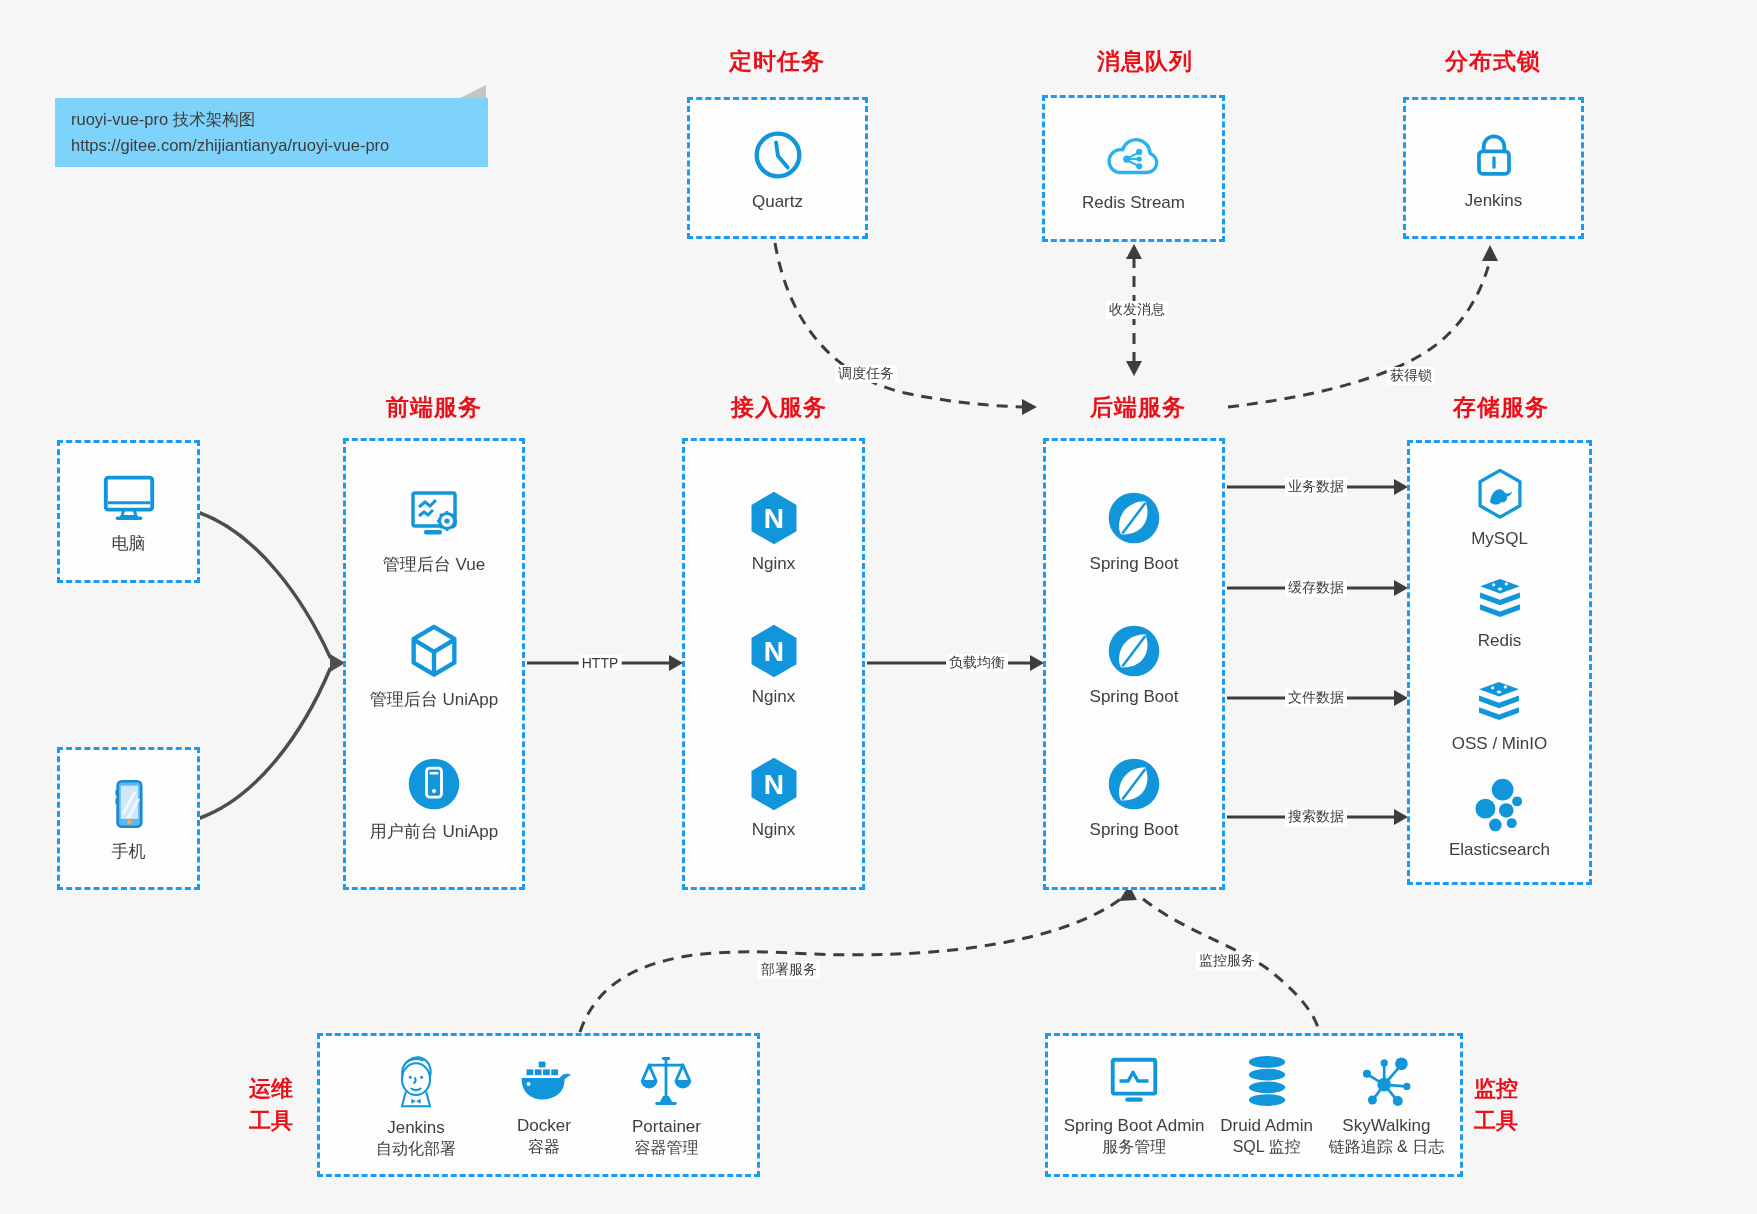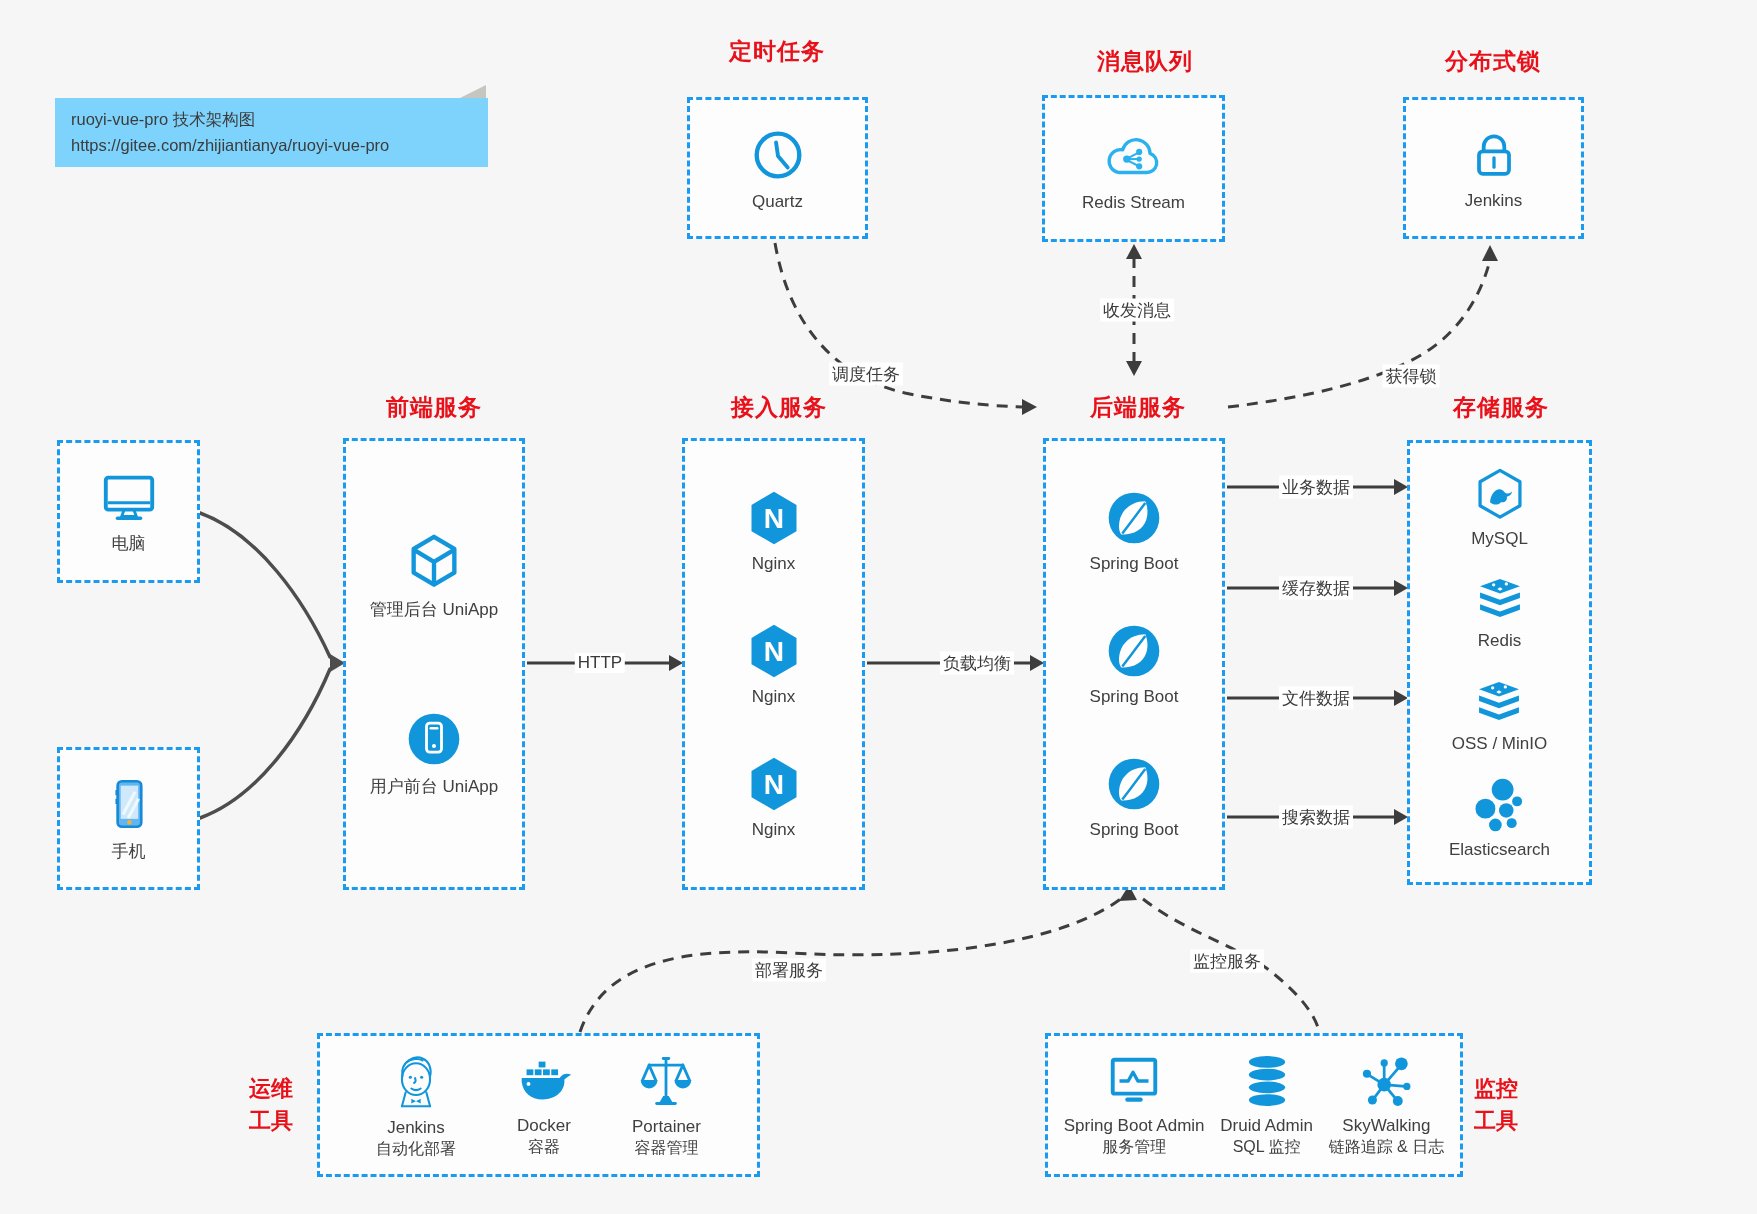--- a/index.html
+++ b/index.html
@@ -25,21 +25,21 @@
         background:#fdfdfd;display:flex;flex-direction:column;
         justify-content:space-evenly;align-items:center;}
   .gbox.row{flex-direction:row;}
   .item{display:flex;flex-direction:column;align-items:center;}
   .ic{display:flex;align-items:center;justify-content:center;}
   .ic svg{display:block;}
   .lbl{margin-top:6px;font-size:17px;color:var(--ink);white-space:nowrap;}
   .sub{font-size:16px;color:var(--ink);white-space:nowrap;line-height:1.35;}
 
   .edge-label{position:absolute;transform:translate(-50%,-50%);background:#fff;
-        padding:0 3px;font-size:17px;color:#3a3a3a;white-space:nowrap;}
+        padding:0 3px;font-size:14px;color:#3a3a3a;white-space:nowrap;}
 </style>
 </head>
 <body>
 
 <div class="canvas">
 
   <svg class="wires" width="1757" height="1214" viewBox="0 0 1757 1214">
     <g fill="none" stroke="#3d3d3d" stroke-width="3">
 
       <path d="M527 663 H669"></path>
@@ -79,21 +79,21 @@
       <polygon points="330,654 345,663 330,672"></polygon>
     </g>
   </svg>
 
   <div class="note">
     <div class="fold"></div>
     <div>ruoyi-vue-pro 技术架构图</div>
     <div>https://gitee.com/zhijiantianya/ruoyi-vue-pro</div>
   </div>
 
-  <div class="col-title" style="left:777px;top:36px">定时任务</div>
+  <div class="col-title" style="left:777px;top:46px">定时任务</div>
   <div class="col-title" style="left:1145px;top:46px">消息队列</div>
   <div class="col-title" style="left:1493px;top:46px">分布式锁</div>
   <div class="col-title" style="left:434px;top:392px">前端服务</div>
   <div class="col-title" style="left:779px;top:392px">接入服务</div>
   <div class="col-title" style="left:1138px;top:392px">后端服务</div>
   <div class="col-title" style="left:1501px;top:392px">存储服务</div>
 
   <div class="side-title" style="left:249px;top:1073px">
     <div>运维</div>
     <div>工具</div>
@@ -174,20 +174,39 @@
           <circle cx="32.5" cy="53" r="2.6" fill="#f2b13c"></circle>
           <rect x="16.5" y="16" width="2.5" height="6" fill="#1789d6"></rect>
           <rect x="16.5" y="26" width="2.5" height="6" fill="#1789d6"></rect>
         </svg>
       </span>
       <div class="lbl">手机</div>
     </div>
   </div>
 
   <div class="gbox" style="left:343px;top:438px;width:182px;height:452px">
+    <div class="item">
+      <span class="ic">
+        <svg width="64" height="62" viewBox="0 0 64 62">
+          <rect x="11" y="8" width="42" height="33" rx="2" fill="none" stroke="#1296db" stroke-width="3.5"></rect>
+          <path d="M17 22 l6-5 5 4 6-6" fill="none" stroke="#1296db" stroke-width="3"></path>
+          <path d="M17 31 l5-4 4 3 5-5" fill="none" stroke="#1296db" stroke-width="3"></path>
+          <g stroke="#1296db" stroke-width="2.6">
+            <line x1="45" y1="26" x2="45" y2="46"></line>
+              <line x1="35" y1="36" x2="55" y2="36"></line>
+            <line x1="38" y1="29" x2="52" y2="43"></line>
+              <line x1="52" y1="29" x2="38" y2="43"></line>
+          </g>
+          <circle cx="45" cy="36" r="7.5" fill="#fdfdfd" stroke="#1296db" stroke-width="3"></circle>
+          <circle cx="45" cy="36" r="2.6" fill="#1296db"></circle>
+          <rect x="22" y="45" width="18" height="4.5" rx="2" fill="#1296db"></rect>
+        </svg>
+      </span>
+      <div class="lbl">管理后台 Vue</div>
+    </div>
     <div class="item">
       <span class="ic">
         <svg width="62" height="62" viewBox="0 0 64 64">
           <path d="M32 7 L53 19.5 V44 L32 56.5 L11 44 V19.5 Z" fill="none" stroke="#1296db" stroke-width="4.5" stroke-linejoin="round"></path>
           <path d="M32 33 V53 M32 33 L14 22 M32 33 L50 22" fill="none" stroke="#1296db" stroke-width="4.5" stroke-linecap="round"></path>
         </svg>
       </span>
       <div class="lbl">管理后台 UniApp</div>
     </div>
     <div class="item">

